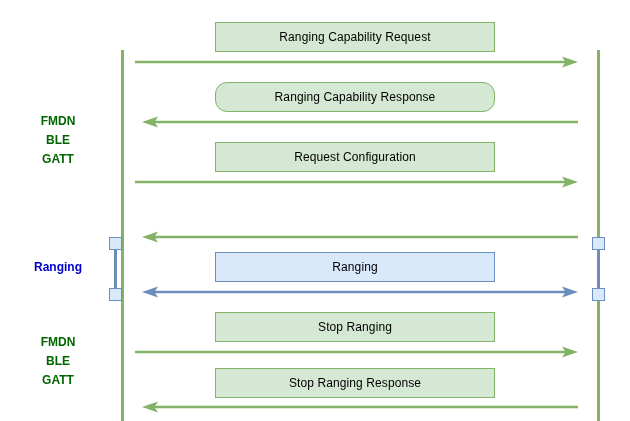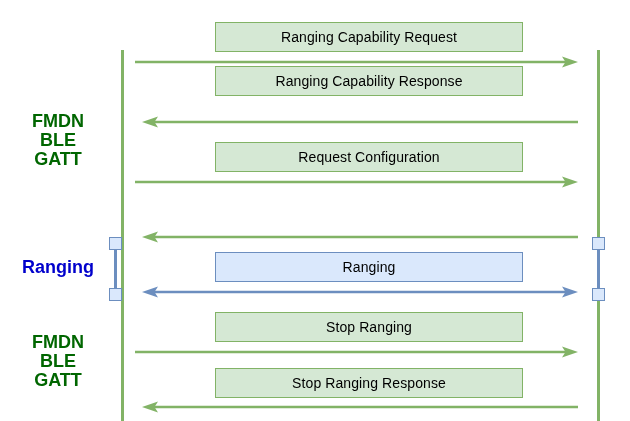--- a/index.html
+++ b/index.html
@@ -47,29 +47,29 @@
   }
   .act-box.l1 { left: 109px; top: 237px; }
   .act-box.l2 { left: 109px; top: 288px; }
   .act-box.r1 { left: 592px; top: 237px; }
   .act-box.r2 { left: 592px; top: 288px; }
 
   
   .msg-box {
     position: absolute;
     left: 215px;
-    width: 308px;
+    width: 280px;
     height: 30px;
     box-sizing: border-box;
     background: #d5e8d4;
     border: 1px solid #82b366;
     display: flex;
     align-items: center;
     justify-content: center;
-    font-size: 14px;
+    font-size: 12px;
     color: #000000;
     letter-spacing: 0.1px;
   }
   .msg-box.blue {
     background: #dae8fc;
     border: 1px solid #6c8ebf;
   }
 
   
   .arrow {
@@ -79,21 +79,21 @@
     height: 14px;
   }
   .arrow svg { display: block; overflow: visible; }
 
   
   .role-label {
     position: absolute;
     width: 96px;
     left: 10px;
     text-align: center;
-    font-size: 18px;
+    font-size: 12px;
     font-weight: bold;
     line-height: 19px;
     color: #006600;
   }
   .role-label.blue { color: #0000cc; }
 </style>
 </head>
 <body>
 
 <div id="canvas">
@@ -125,21 +125,21 @@
   </div>
 
   <div class="msg-box" style="top:22px;">Ranging Capability Request</div>
   <div class="arrow" style="top:55px;">
     <svg width="476" height="14" viewBox="0 0 476 14">
       <line x1="13" y1="7" x2="448" y2="7" stroke="#82b366" stroke-width="2.4"></line>
       <polygon points="456,7 440,1.5 443.5,7 440,12.5" fill="#82b366"></polygon>
     </svg>
   </div>
 
-  <div class="msg-box" style="top:66px;">Ranging Capability Response</div>
+  <div class="msg-box" style="top:82px;border-radius:12px;">Ranging Capability Response</div>
   <div class="arrow" style="top:115px;">
     <svg width="476" height="14" viewBox="0 0 476 14">
       <line x1="28" y1="7" x2="456" y2="7" stroke="#82b366" stroke-width="2.4"></line>
       <polygon points="20,7 36,1.5 32.5,7 36,12.5" fill="#82b366"></polygon>
     </svg>
   </div>
 
   <div class="msg-box" style="top:142px;">Request Configuration</div>
   <div class="arrow" style="top:175px;">
     <svg width="476" height="14" viewBox="0 0 476 14">

